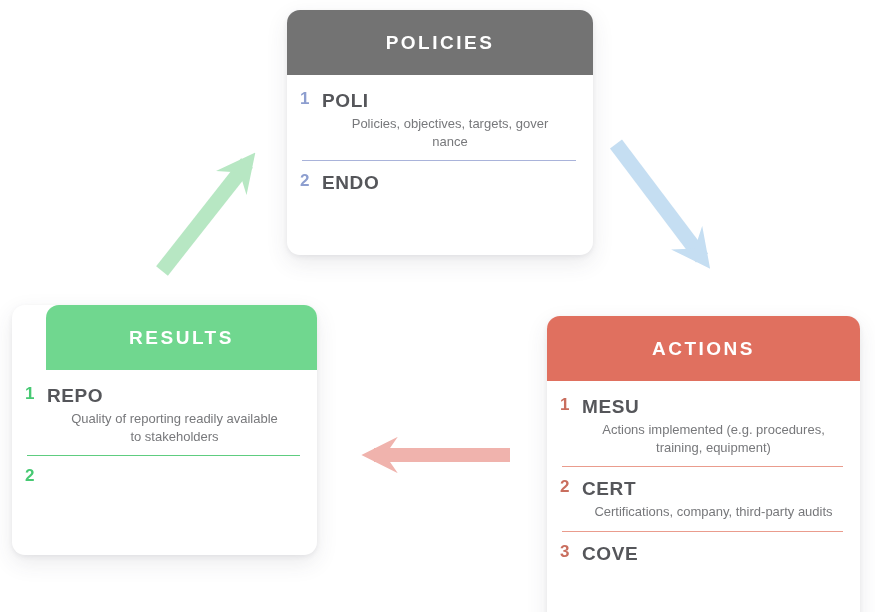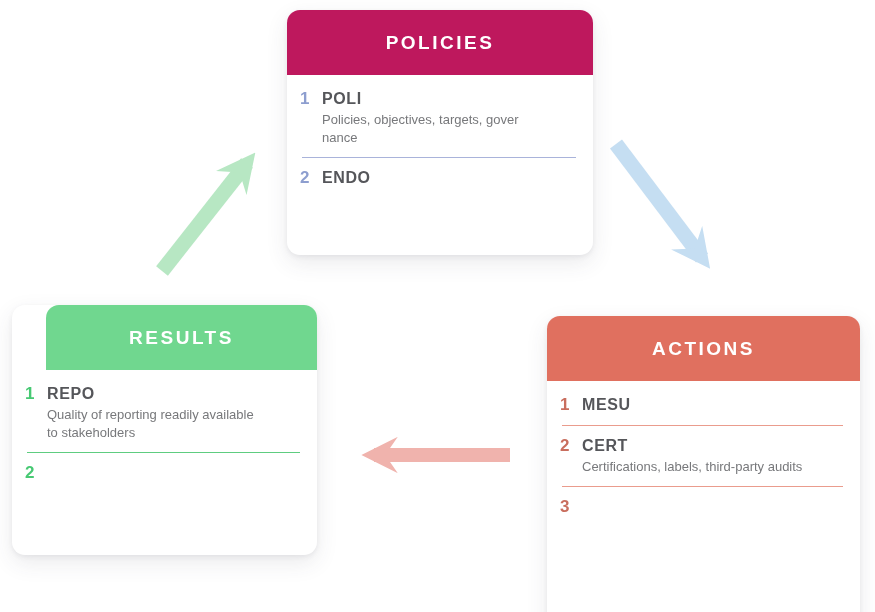--- a/index.html
+++ b/index.html
@@ -40,38 +40,39 @@
   .item-num {
     flex: none;
     width: 22px;
     font-weight: bold;
     font-size: 17px;
     line-height: 1.1;
   }
   .item-content { flex: 1; min-width: 0; }
   .item-title {
     font-weight: bold;
-    font-size: 16px;
+    font-size: 19px;
     letter-spacing: 0.6px;
     color: #55565a;
     line-height: 1.15;
   }
   .item-desc {
     margin-top: 3px;
     font-size: 13px;
     line-height: 1.36;
     color: #77787b;
     white-space: pre-line;
+    text-align: center;
   }
   .divider {
     height: 1px;
     margin: 10px 2px 11px 2px;
   }
   
-  .card-policies .card-header { background: #be185d; }
+  .card-policies .card-header { background: #737373; }
   .card-policies .item-num    { color: #8d9ecf; }
   .card-policies .divider     { background: #a9b3da; }
 
   .card-results .card-header  { background: #70d78f; margin-left: 34px; }
   .card-results .item-num     { color: #47c973; }
   .card-results .divider      { background: #5ecd80; }
 
   .card-actions .card-header  { background: #e0705f; }
   .card-actions .item-num     { color: #c96e5e; }
   .card-actions .divider      { background: #ea9c8d; }
@@ -153,32 +154,35 @@
 
   <div class="card card-actions">
     <div class="card-header">
       <span class="card-title">ACTIONS</span>
     </div>
     <div class="card-body">
       <div class="item">
         <span class="item-num">1</span>
         <div class="item-content">
           <div class="item-title">MESU</div>
+          <div class="item-desc">Actions implemented (e.g. procedures,
+training, equipment)</div>
         </div>
       </div>
       <div class="divider"></div>
       <div class="item">
         <span class="item-num">2</span>
         <div class="item-content">
           <div class="item-title">CERT</div>
-          <div class="item-desc">Certifications, labels, third-party audits</div>
+          <div class="item-desc">Certifications, company, third-party audits</div>
         </div>
       </div>
       <div class="divider"></div>
       <div class="item">
         <span class="item-num">3</span>
         <div class="item-content">
+          <div class="item-title">COVE</div>
         </div>
       </div>
     </div>
   </div>
 
 </div>
 
 </body></html>

